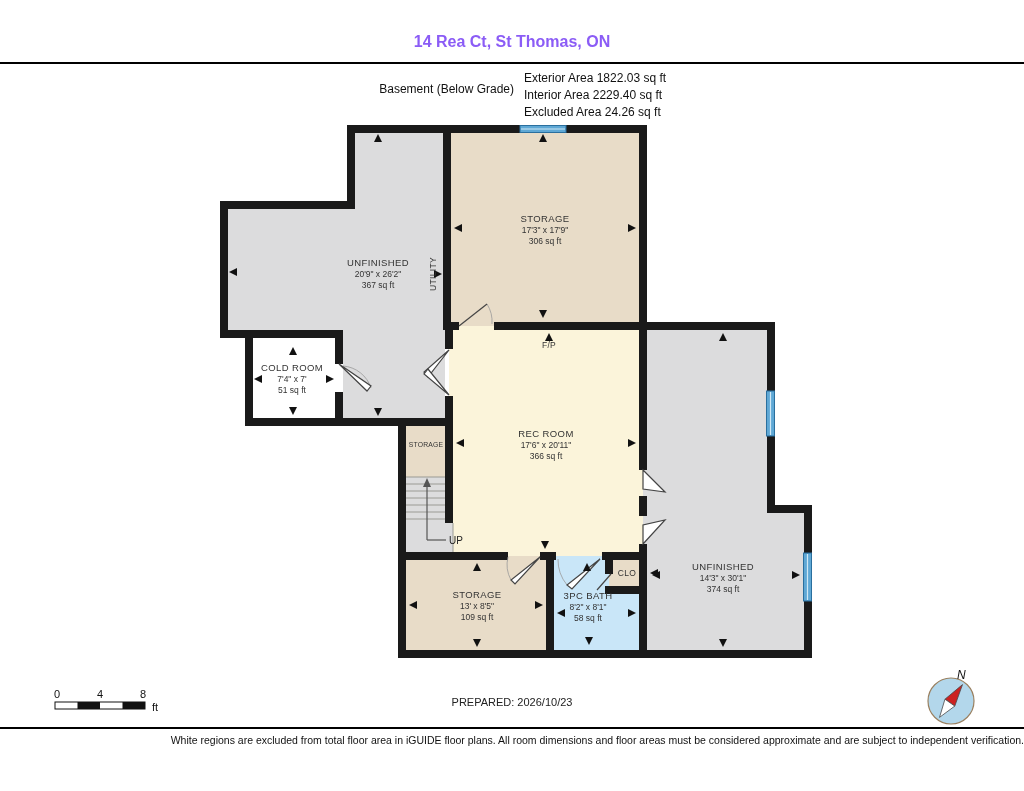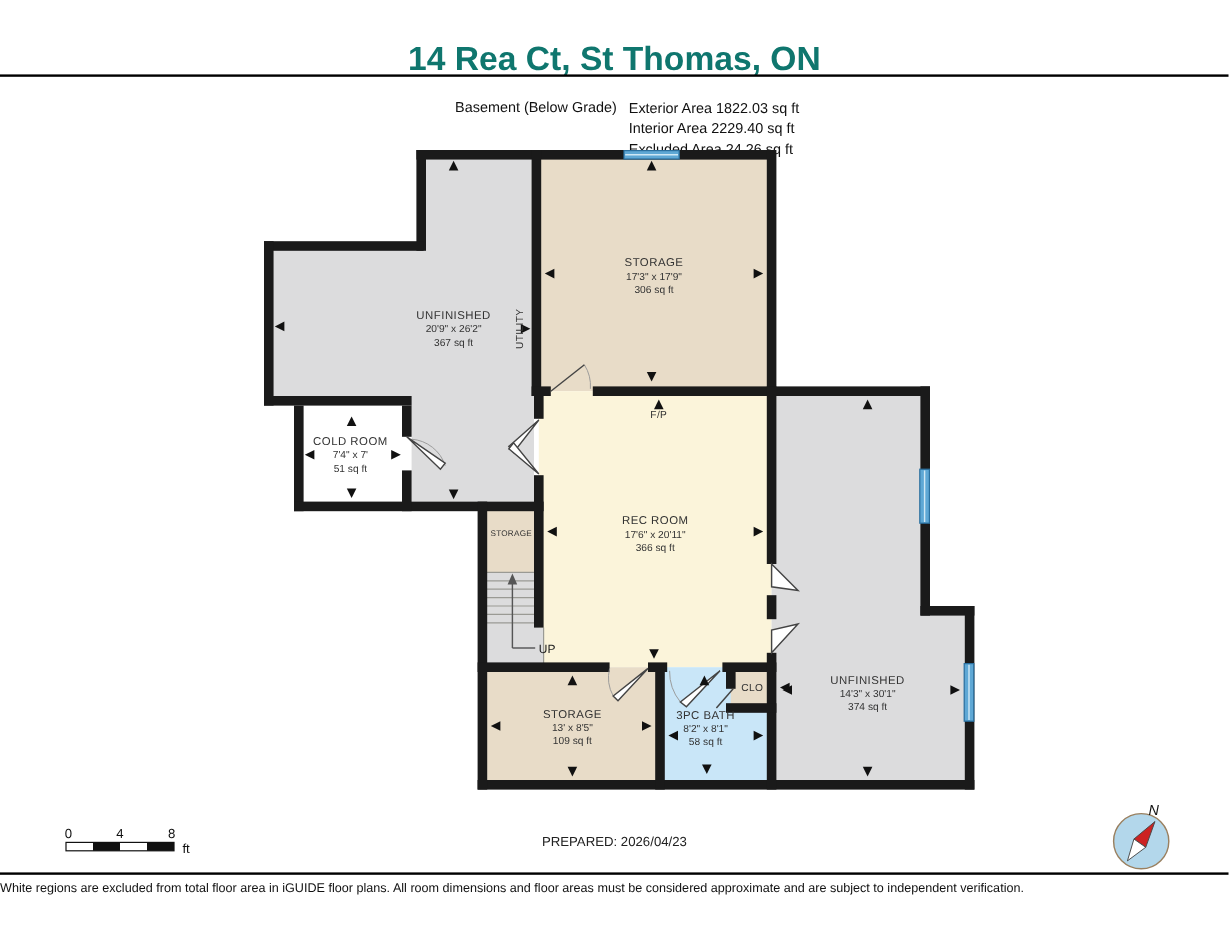--- a/index.html
+++ b/index.html
@@ -1,27 +1,27 @@
 <!DOCTYPE html>
 <html><head>
 <meta charset="utf-8">
 <style>
   html,body{margin:0;padding:0;background:#fff}
   .page{position:relative;width:1024px;height:791px;background:#fff;overflow:hidden;
         font-family:"Liberation Sans",sans-serif;color:#111}
   .title{position:absolute;top:33px;left:0;width:100%;text-align:center;
-         font-size:28px;font-weight:bold;color:#0f766e}
+         font-size:16px;font-weight:bold;color:#8b5cf6}
   .rule{position:absolute;left:0;width:1024px;height:2px;background:#000}
   .rule-top{top:62px}
   .rule-bottom{top:727px}
   .floorlabel{position:absolute;top:82px;left:0;width:514px;text-align:right;
               font-size:12px;font-weight:normal}
-  .stats{position:absolute;top:82px;left:524px;font-size:12px;line-height:17px}
+  .stats{position:absolute;top:70px;left:524px;font-size:12px;line-height:17px}
   .prepared{position:absolute;top:696px;left:0;width:100%;text-align:center;font-size:11px;color:#222}
-  .disclaimer{position:absolute;top:734px;left:0;width:100%;text-align:left;font-size:10.5px;color:#111}
+  .disclaimer{position:absolute;top:734px;left:0;width:100%;text-align:right;font-size:10.5px;color:#111}
   svg{position:absolute;left:0;top:0}
   svg text{font-family:"Liberation Sans",sans-serif;fill:#333}
   .ctr{text-anchor:middle}
   .rn{font-size:9.5px;letter-spacing:.4px}
   .rd{font-size:8.5px}
   .sm{font-size:6.8px;letter-spacing:.2px}
   .md{font-size:8.5px;letter-spacing:.3px}
   .uplbl{font-size:10px;fill:#222}
   .tick{font-size:11px;fill:#111}
   .north{font-size:12px;font-style:italic;fill:#111}
@@ -235,17 +235,17 @@
     <g>
       <circle cx="951" cy="701" r="23" fill="#b3d7eb" stroke="#9a8060" stroke-width="1.2"></circle>
       <g transform="rotate(35 951 701)">
         <polygon points="951,681 945,703 957,703" fill="#cc2222" stroke="#444" stroke-width="0.7"></polygon>
         <polygon points="951,721 945,703 957,703" fill="#ffffff" stroke="#444" stroke-width="0.7"></polygon>
       </g>
       <text class="north" x="957" y="679">N</text>
     </g>
   </svg>
 
-  <div class="prepared">PREPARED: 2026/04/23</div>
+  <div class="prepared">PREPARED: 2026/10/23</div>
   <div class="rule rule-bottom"></div>
   <div class="disclaimer">White regions are excluded from total floor area in iGUIDE floor plans. All room dimensions and floor areas must be considered approximate and are subject to independent verification.</div>
 
 </div>
 
 </body></html>

